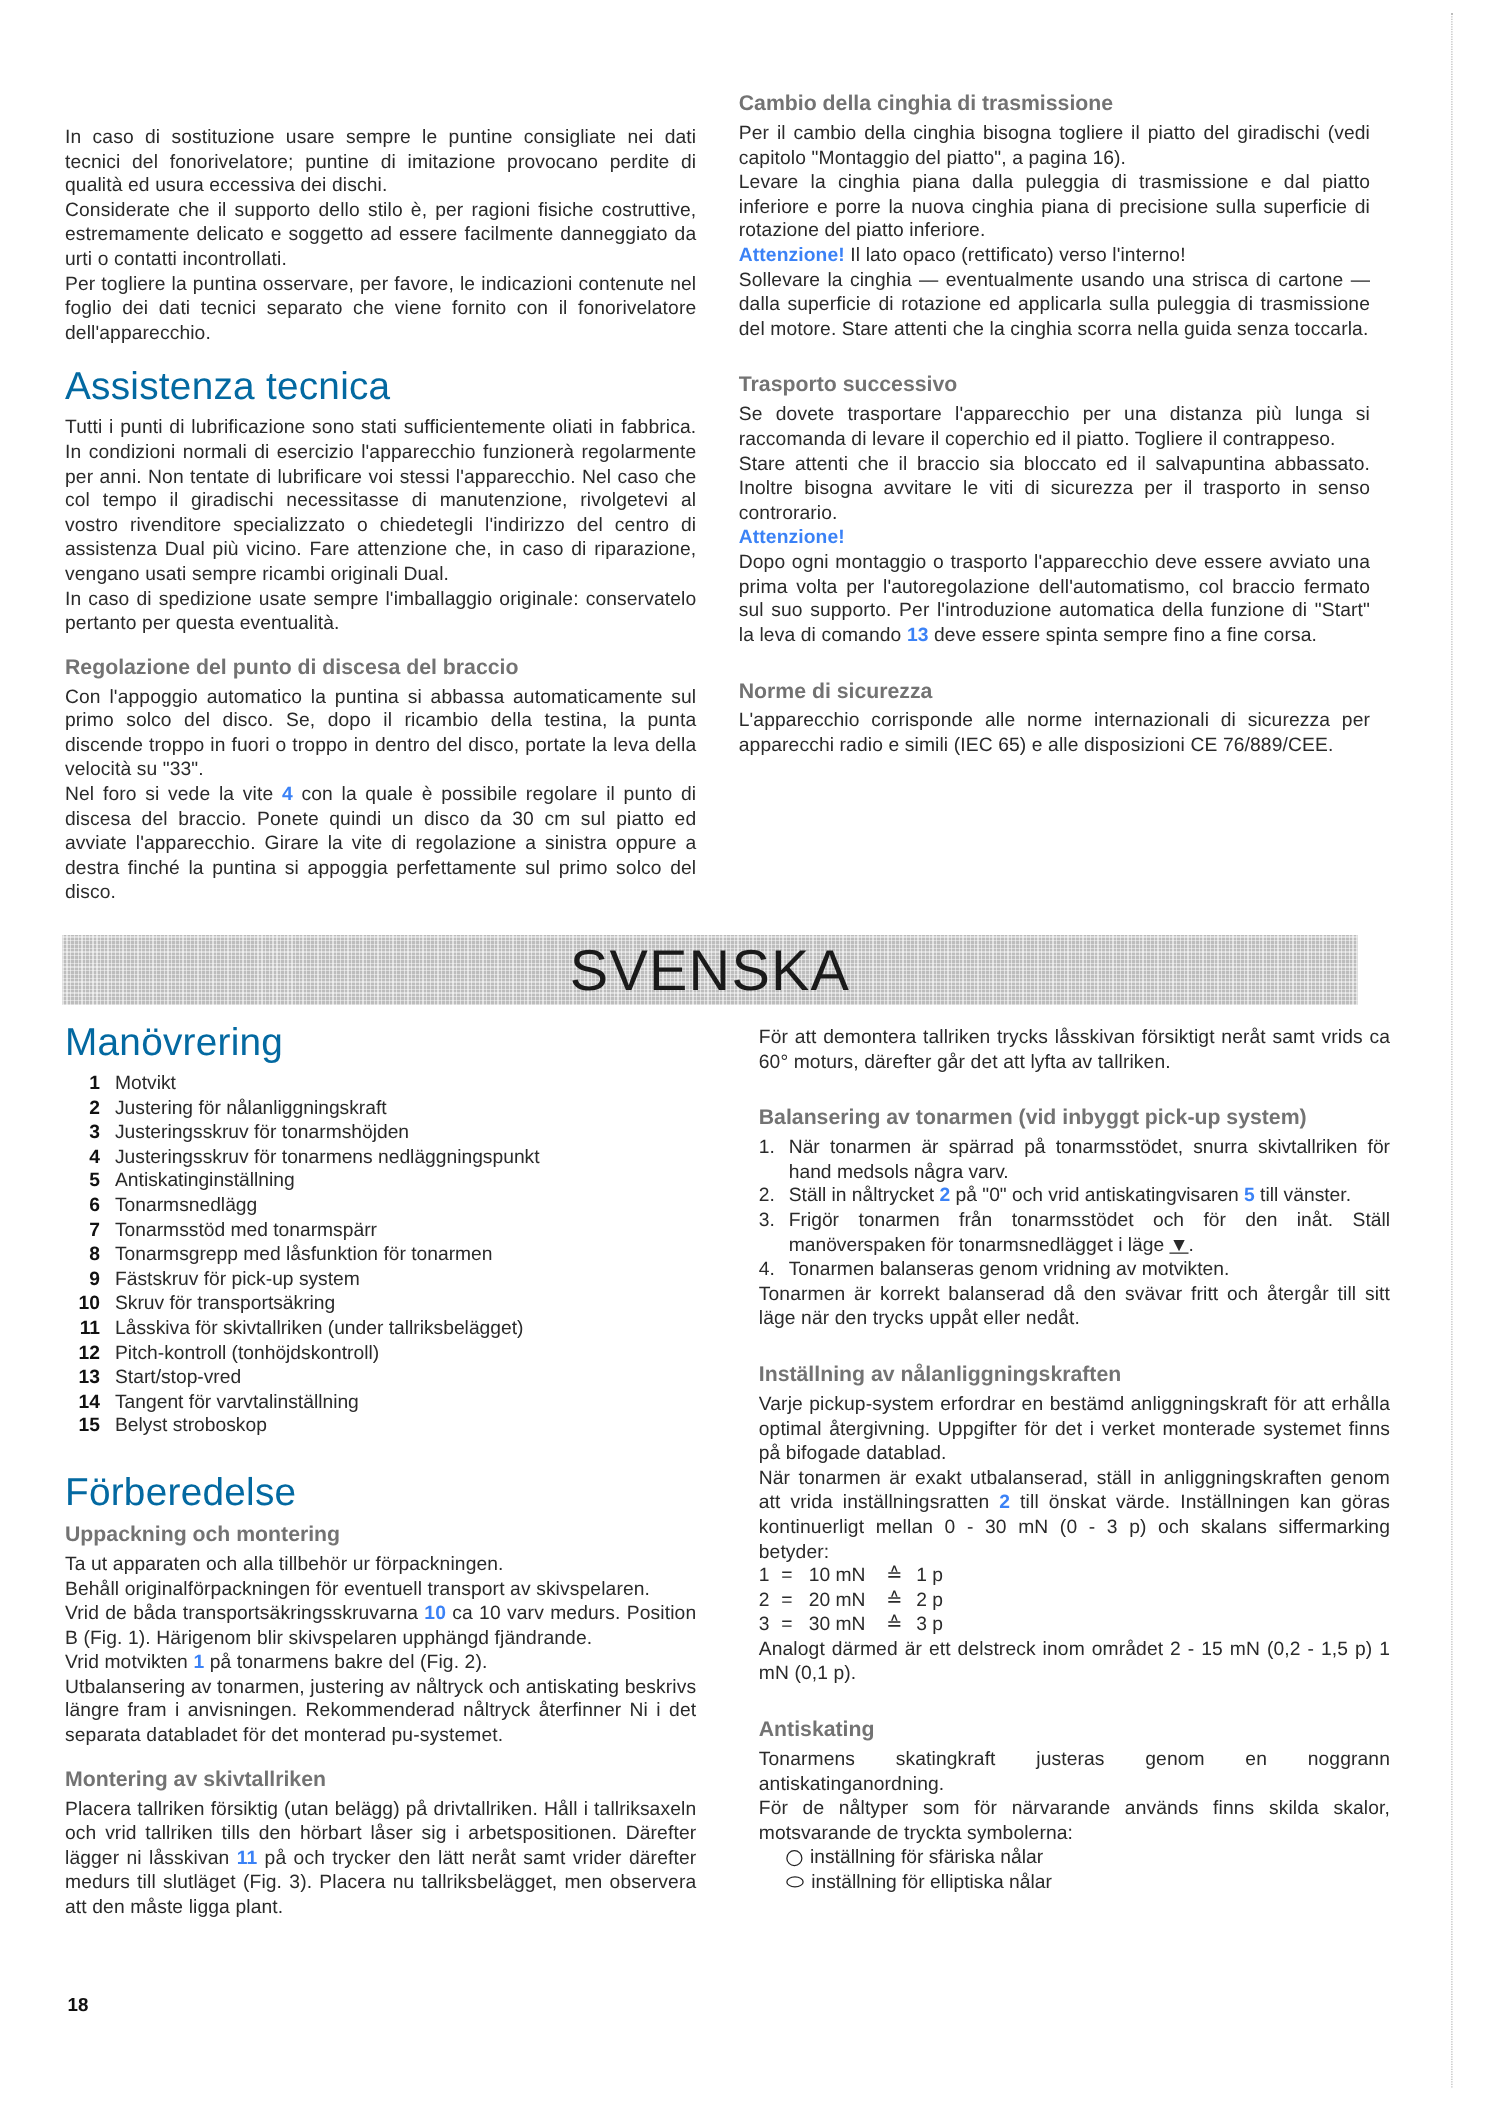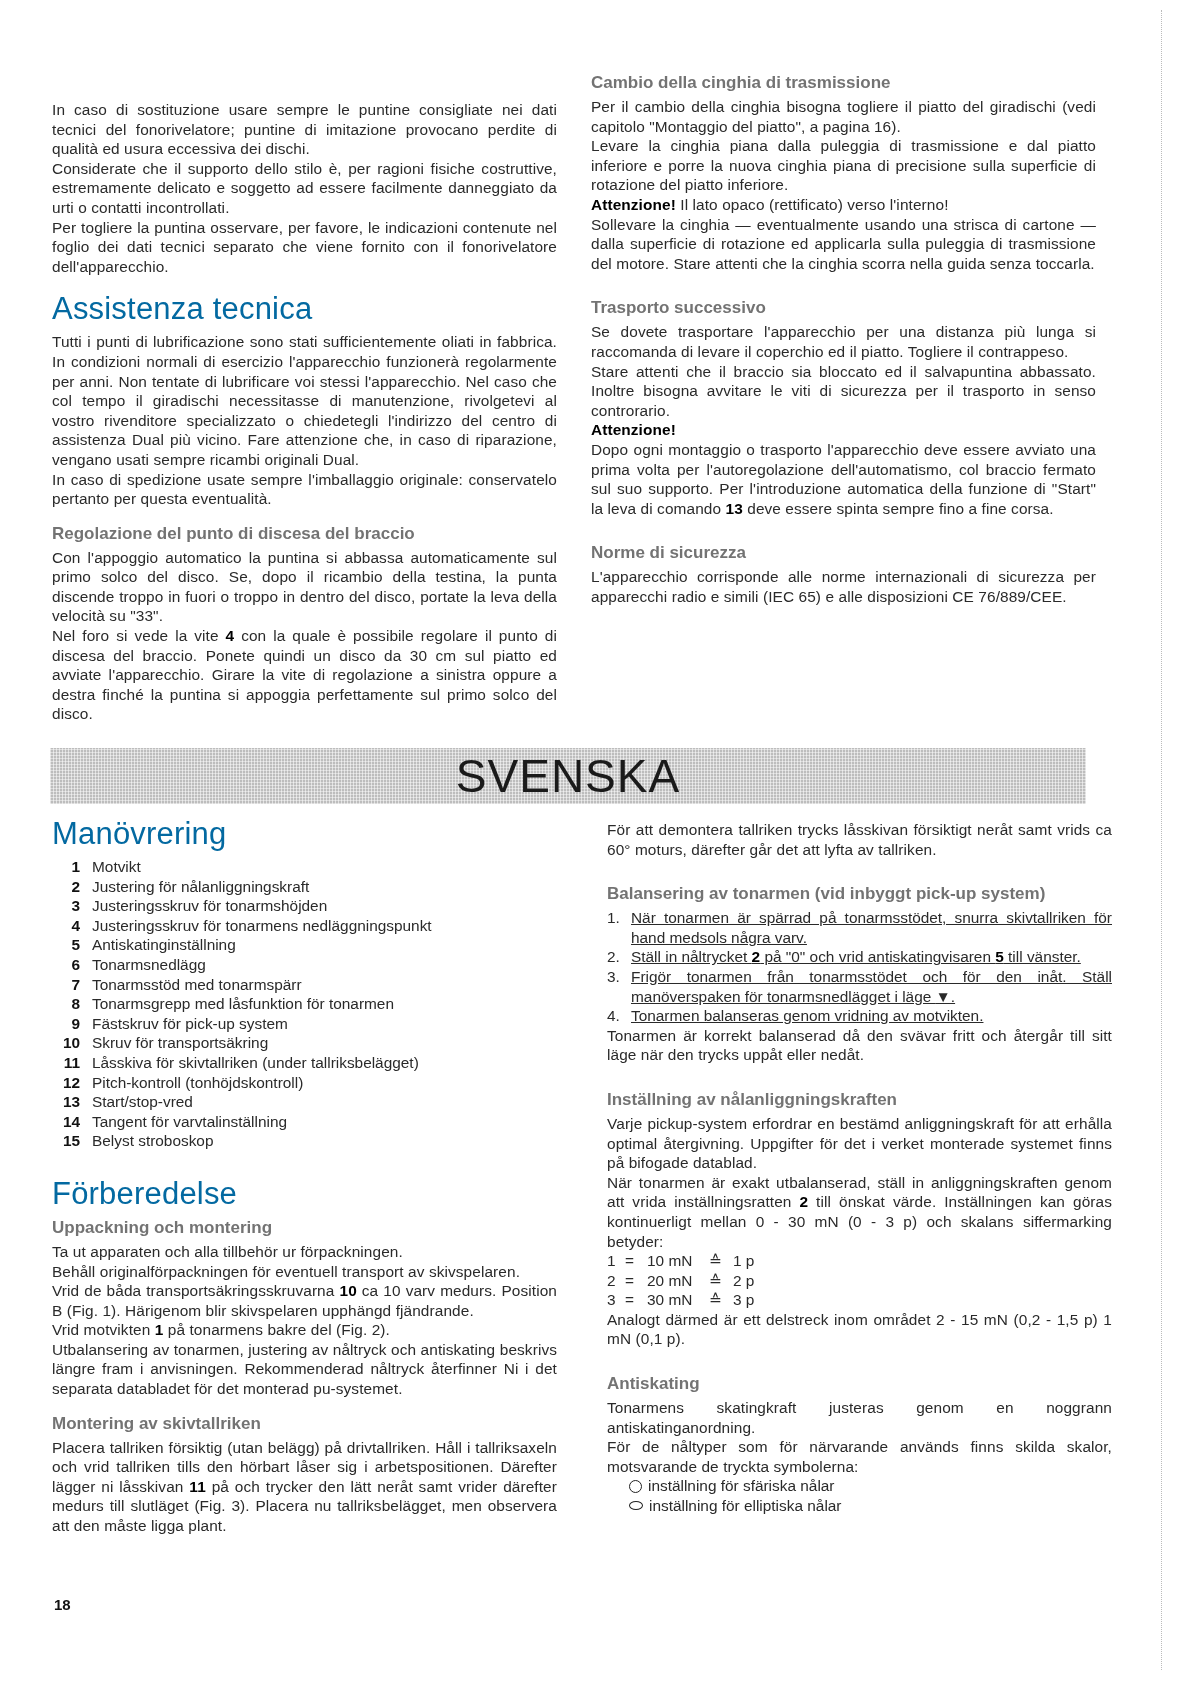--- a/index.html
+++ b/index.html
@@ -10,41 +10,41 @@
   .col { position: absolute; width: 505px; }
   .col-left-top { left: 52px; top: 84px; margin-top: 16px; }
   .col-right-top { left: 591px; top: 72px; }
   .col-left-bot { left: 52px; top: 815px; }
   .col-right-bot { left: 591px; top: 820px; margin-left: 16px; }
   p { margin: 0; font-size: 15.4px; line-height: 19.6px; text-align: justify; letter-spacing: 0.1px; }
   .h1 { font-size: 31px; line-height: 38px; font-weight: normal; color: #0369a1; margin: 0 0 4px 0; letter-spacing: 0.2px; }
   .h2 { font-size: 17px; line-height: 22px; font-weight: bold; color: #737373; margin: 0 0 3px 0; }
   .gap-s { height: 14px; }
   .gap-m { height: 24px; }
-  b { font-weight: bold; color: #000000; }
+  b { font-weight: bold; color: #3b82f6; }
   .banner {
     position: absolute; left: 50px; top: 748px; width: 1036px; height: 56px;
     background-color: #bdbdbd;
     background-image:
       repeating-linear-gradient(90deg, rgba(255,255,255,0.55) 0 1px, transparent 1px 3px),
       repeating-linear-gradient(0deg, rgba(255,255,255,0.45) 0 1px, transparent 1px 3px);
     display: flex; align-items: center; justify-content: center;
   }
   .banner-title {
     font-size: 46px; line-height: 50px; color: #1a1a1a; letter-spacing: 1px;
     font-family: "Liberation Sans", sans-serif;
     text-align: center;
   }
   .num-list { margin: 0; padding: 0; list-style: none; }
   .num-list li { display: flex; font-size: 15.4px; line-height: 19.6px; }
   .num-list .n { width: 28px; text-align: right; font-weight: bold; padding-right: 12px; color: #111; }
   .ol-list { margin: 0; padding: 0; list-style: none; }
   .ol-list li { display: flex; font-size: 15.4px; line-height: 19.6px; text-align: justify; }
   .ol-list .n { width: 24px; flex: 0 0 24px; }
-  .ol-list .t { flex: 1; text-decoration: underline; }
+  .ol-list .t { flex: 1; }
   .eq-table { font-size: 15.4px; line-height: 19.6px; }
   .eq-row span { display: inline-block; }
   .eq-row .a { width: 18px; }
   .eq-row .b { width: 22px; }
   .eq-row .c { width: 62px; }
   .eq-row .d { width: 24px; }
   .sym-list { margin: 0; padding: 0 0 0 22px; list-style: none; text-align: center; }
   .sym-list li { font-size: 15.4px; line-height: 19.6px; display: flex; align-items: center; }
   .sym { display: inline-block; border: 1.6px solid #222; margin-right: 6px; }
   .sym.circle { width: 11px; height: 11px; border-radius: 50%; }

